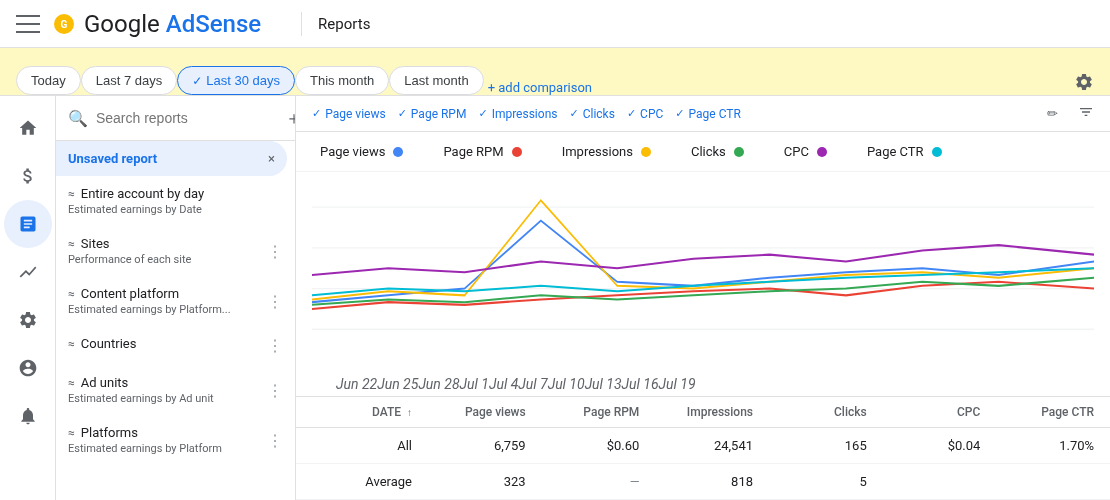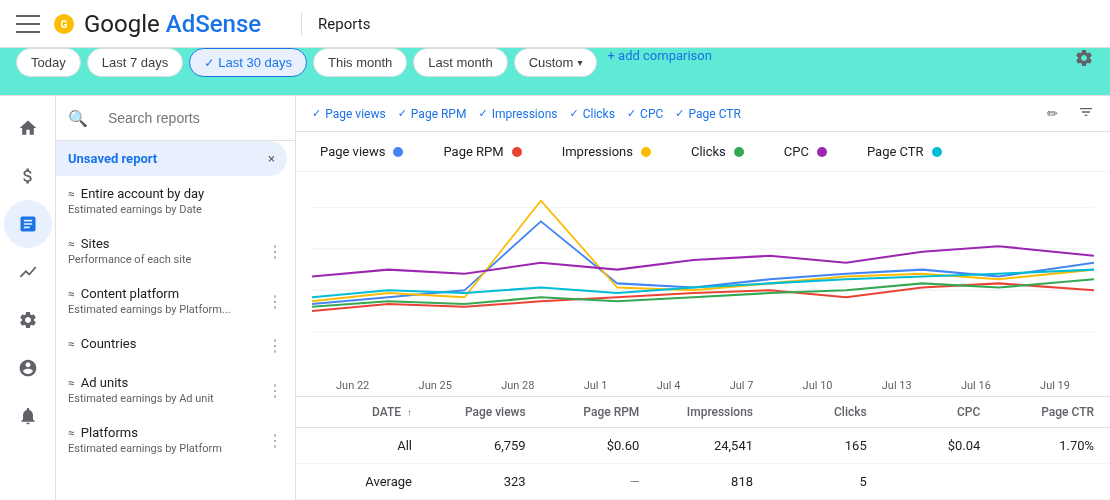--- a/index.html
+++ b/index.html
@@ -20,26 +20,25 @@
     .top-bar-menu span { display: block; height: 2px; background: #5f6368; }
     .logo-area { display: flex; align-items: center; gap: 8px; margin-right: 24px; }
     .logo-text { font-size: 24px; font-weight: 400; color: #202124; white-space: nowrap; }
     .logo-text span { color: #1a73e8; font-weight: 500; }
     .divider-v { width: 1px; height: 24px; background: #e0e0e0; margin: 0 16px; }
     .page-title { font-size: 15px; color: #202124; }
 
     
     .filter-bar {
       display: flex;
-      align-items: flex-start;
+      align-items: flex-end;
       height: 48px;
       padding: 0 16px;
       border-bottom: 1px solid #e0e0e0;
-      background: #5eead4;
-      gap: 6px;
+      background: #fef9c3;
     }
     .filter-btn {
       padding: 6px 14px;
       border-radius: 20px;
       border: 1px solid #dadce0;
       background: #fff;
       color: #3c4043;
       font-size: 13px;
       cursor: pointer;
       display: flex; align-items: center; gap: 4px;
@@ -83,21 +82,21 @@
     }
     .nav-icon-item.active { background: #e8f0fe; color: #1a73e8; }
     .nav-icon-svg { width: 20px; height: 20px; }
     .search-bar {
       display: flex; align-items: center;
       padding: 10px 12px;
       gap: 8px;
       border-bottom: 1px solid #e0e0e0;
     }
     .search-bar input {
-      border: none; outline: none; font-size: 14px; color: #3c4043; flex: 1; background: transparent; margin-left: 12px;
+      border: none; outline: none; font-size: 14px; color: #3c4043; flex: 1; background: transparent;
     }
     .search-icon { color: #5f6368; font-size: 16px; }
     .add-icon { color: #5f6368; font-size: 18px; cursor: pointer; margin-left: auto; }
 
     .sidebar-item-active {
       display: flex; align-items: center; justify-content: space-between;
       padding: 10px 12px;
       background: #e8f0fe;
       border-radius: 0 20px 20px 0;
       margin-right: 8px;
@@ -153,23 +152,23 @@
     .chart-wrapper {
       flex: 1;
       position: relative;
       padding: 8px 16px 4px;
       overflow: hidden;
     }
     .chart-svg { width: 100%; height: 100%; }
 
     
     .x-axis-labels {
-      display: flex; justify-content: space-between;
+      display: flex; justify-content: flex-start;
       padding: 2px 40px 4px 40px;
-      font-size: 11px; color: #5f6368;
+      font-size: 14px; color: #5f6368; font-style: italic;
     }
 
     
     .data-table {
       border-top: 1px solid #e0e0e0;
       font-size: 13px;
     }
     .table-header {
       display: flex;
       padding: 8px 16px;
@@ -227,24 +226,20 @@
 
 <div class="filter-bar">
   <button class="filter-btn">Today</button>
   <button class="filter-btn">Last 7 days</button>
   <button class="filter-btn active">
     <span class="check">✓</span>
     <span>Last 30 days</span>
   </button>
   <button class="filter-btn">This month</button>
   <button class="filter-btn">Last month</button>
-  <button class="filter-btn">
-    <span>Custom</span>
-    <span style="font-size:10px;">▾</span>
-  </button>
   <div class="add-comparison">
     <span>+ add comparison</span>
   </div>
   <div class="settings-icon">
     <svg width="20" height="20" viewBox="0 0 24 24" fill="#5f6368">
         <path d="M19.14 12.94c.04-.3.06-.61.06-.94 0-.32-.02-.64-.07-.94l2.03-1.58c.18-.14.23-.41.12-.61l-1.92-3.32c-.12-.22-.37-.29-.59-.22l-2.39.96c-.5-.38-1.03-.7-1.62-.94l-.36-2.54c-.04-.24-.24-.41-.48-.41h-3.84c-.24 0-.43.17-.47.41l-.36 2.54c-.59.24-1.13.57-1.62.94l-2.39-.96c-.22-.08-.47 0-.59.22L2.74 8.87c-.12.21-.08.47.12.61l2.03 1.58c-.05.3-.09.63-.09.94s.02.64.07.94l-2.03 1.58c-.18.14-.23.41-.12.61l1.92 3.32c.12.22.37.29.59.22l2.39-.96c.5.38 1.03.7 1.62.94l.36 2.54c.05.24.24.41.48.41h3.84c.24 0 .44-.17.47-.41l.36-2.54c.59-.24 1.13-.56 1.62-.94l2.39.96c.22.08.47 0 .59-.22l1.92-3.32c.12-.22.07-.47-.12-.61l-2.01-1.58zM12 15.6c-1.98 0-3.6-1.62-3.6-3.6s1.62-3.6 3.6-3.6 3.6 1.62 3.6 3.6-1.62 3.6-3.6 3.6z"></path>
       </svg>
   </div>
 </div>
 

